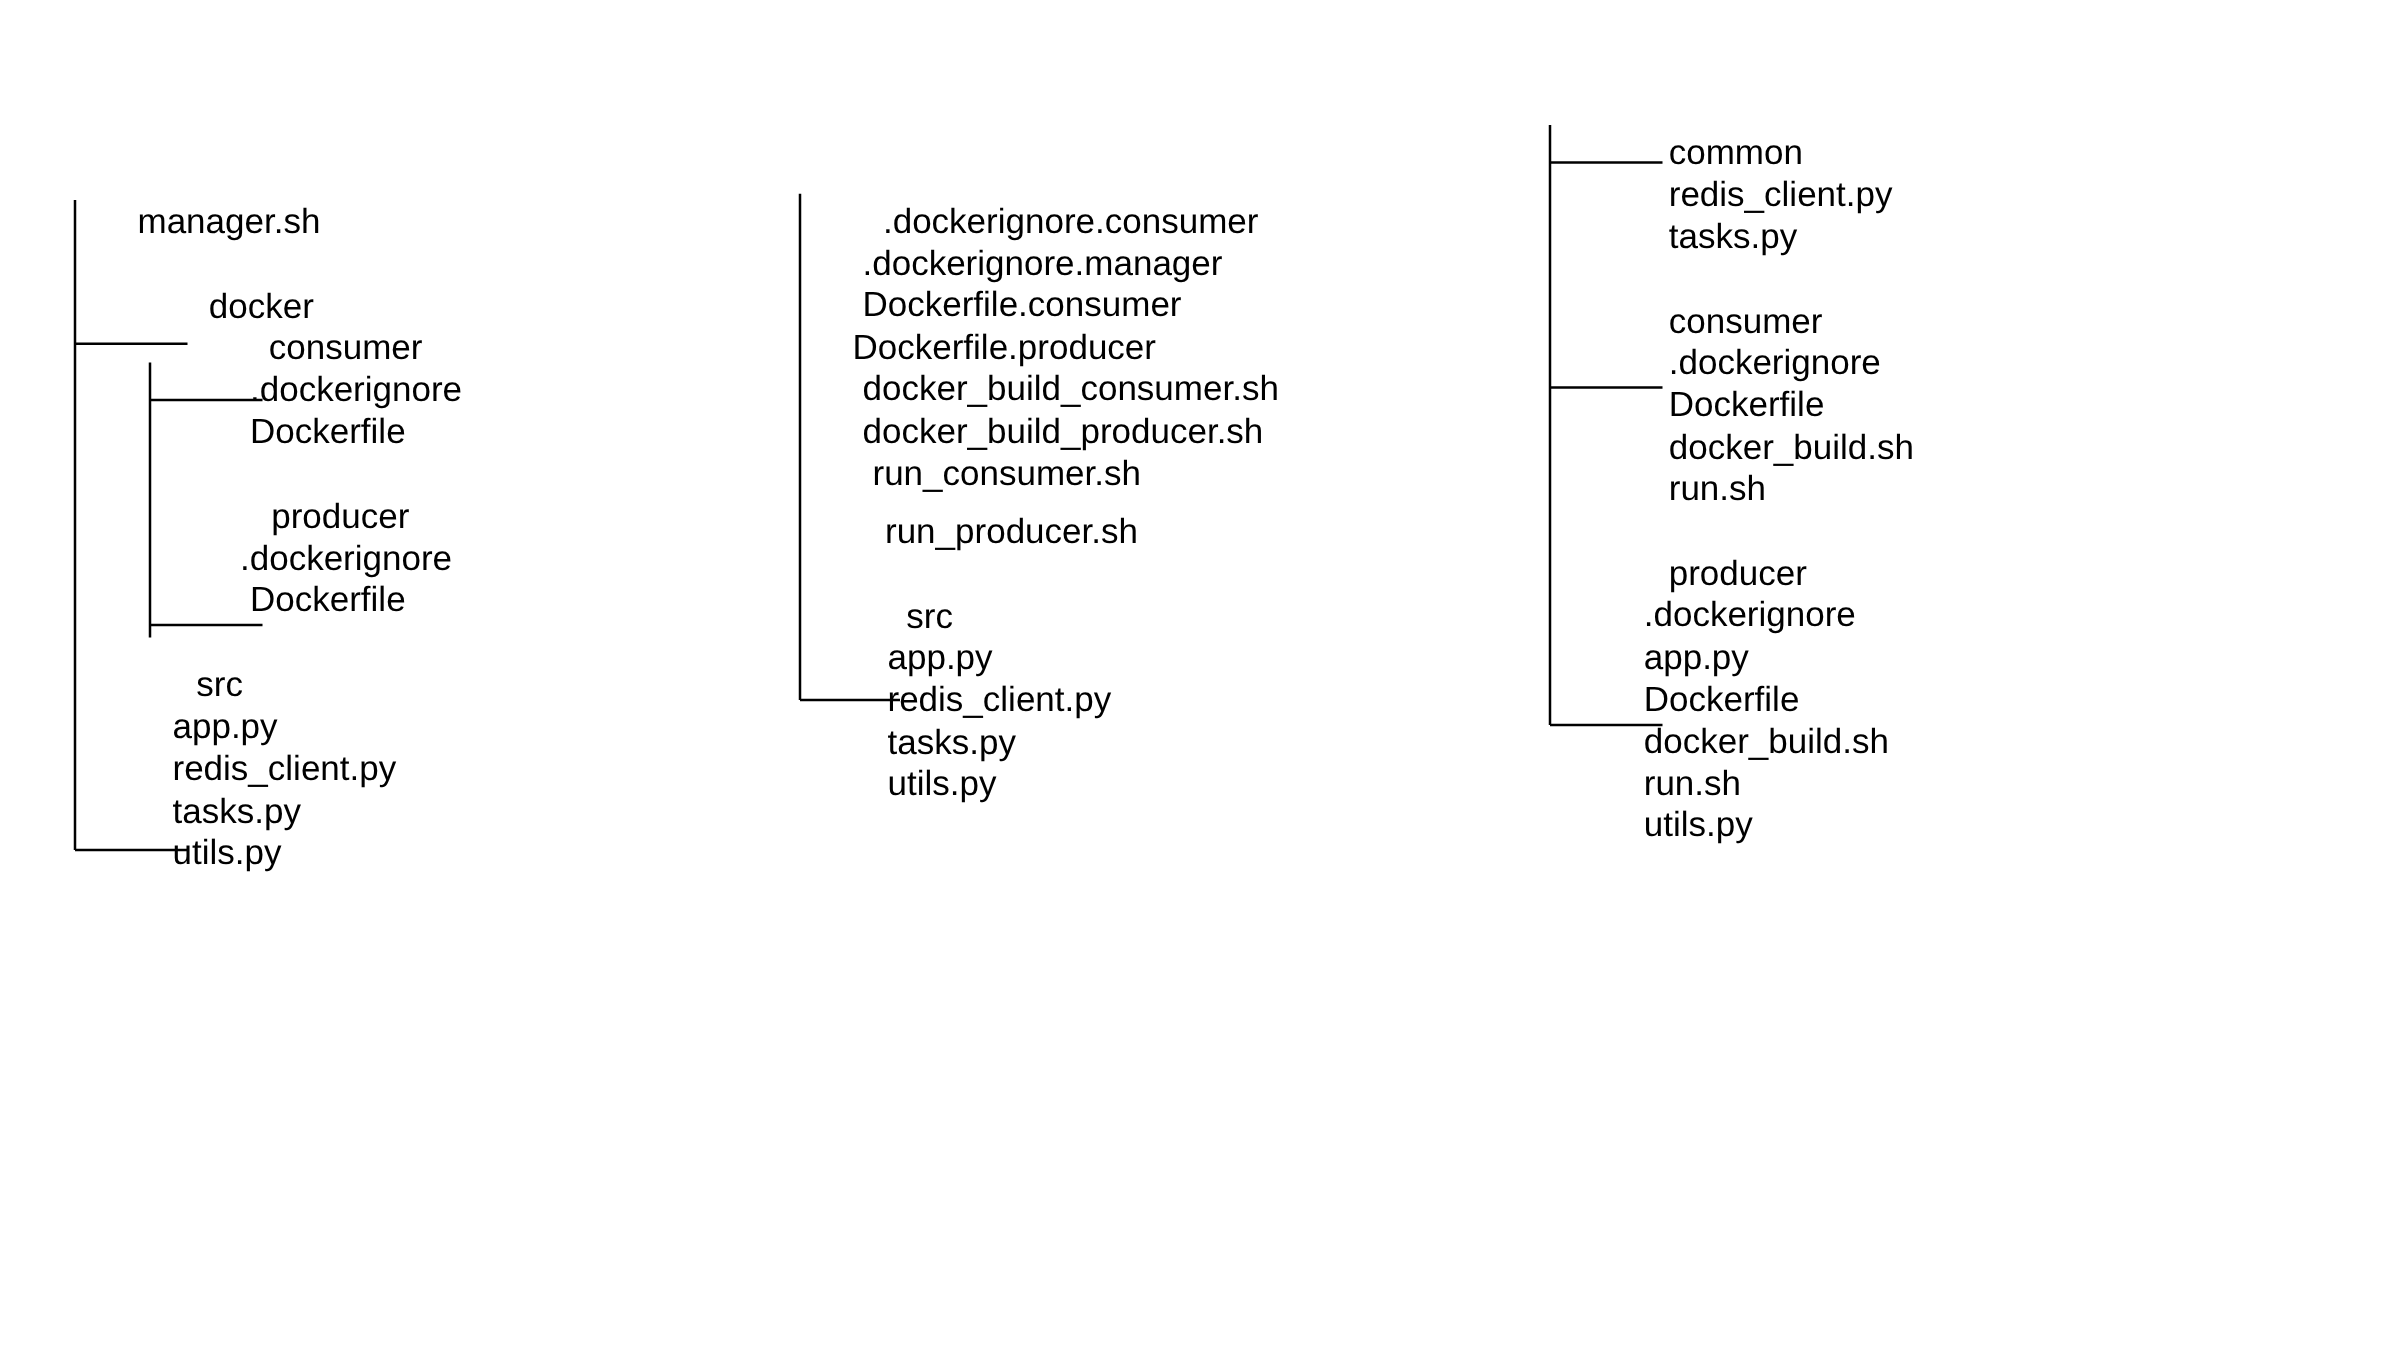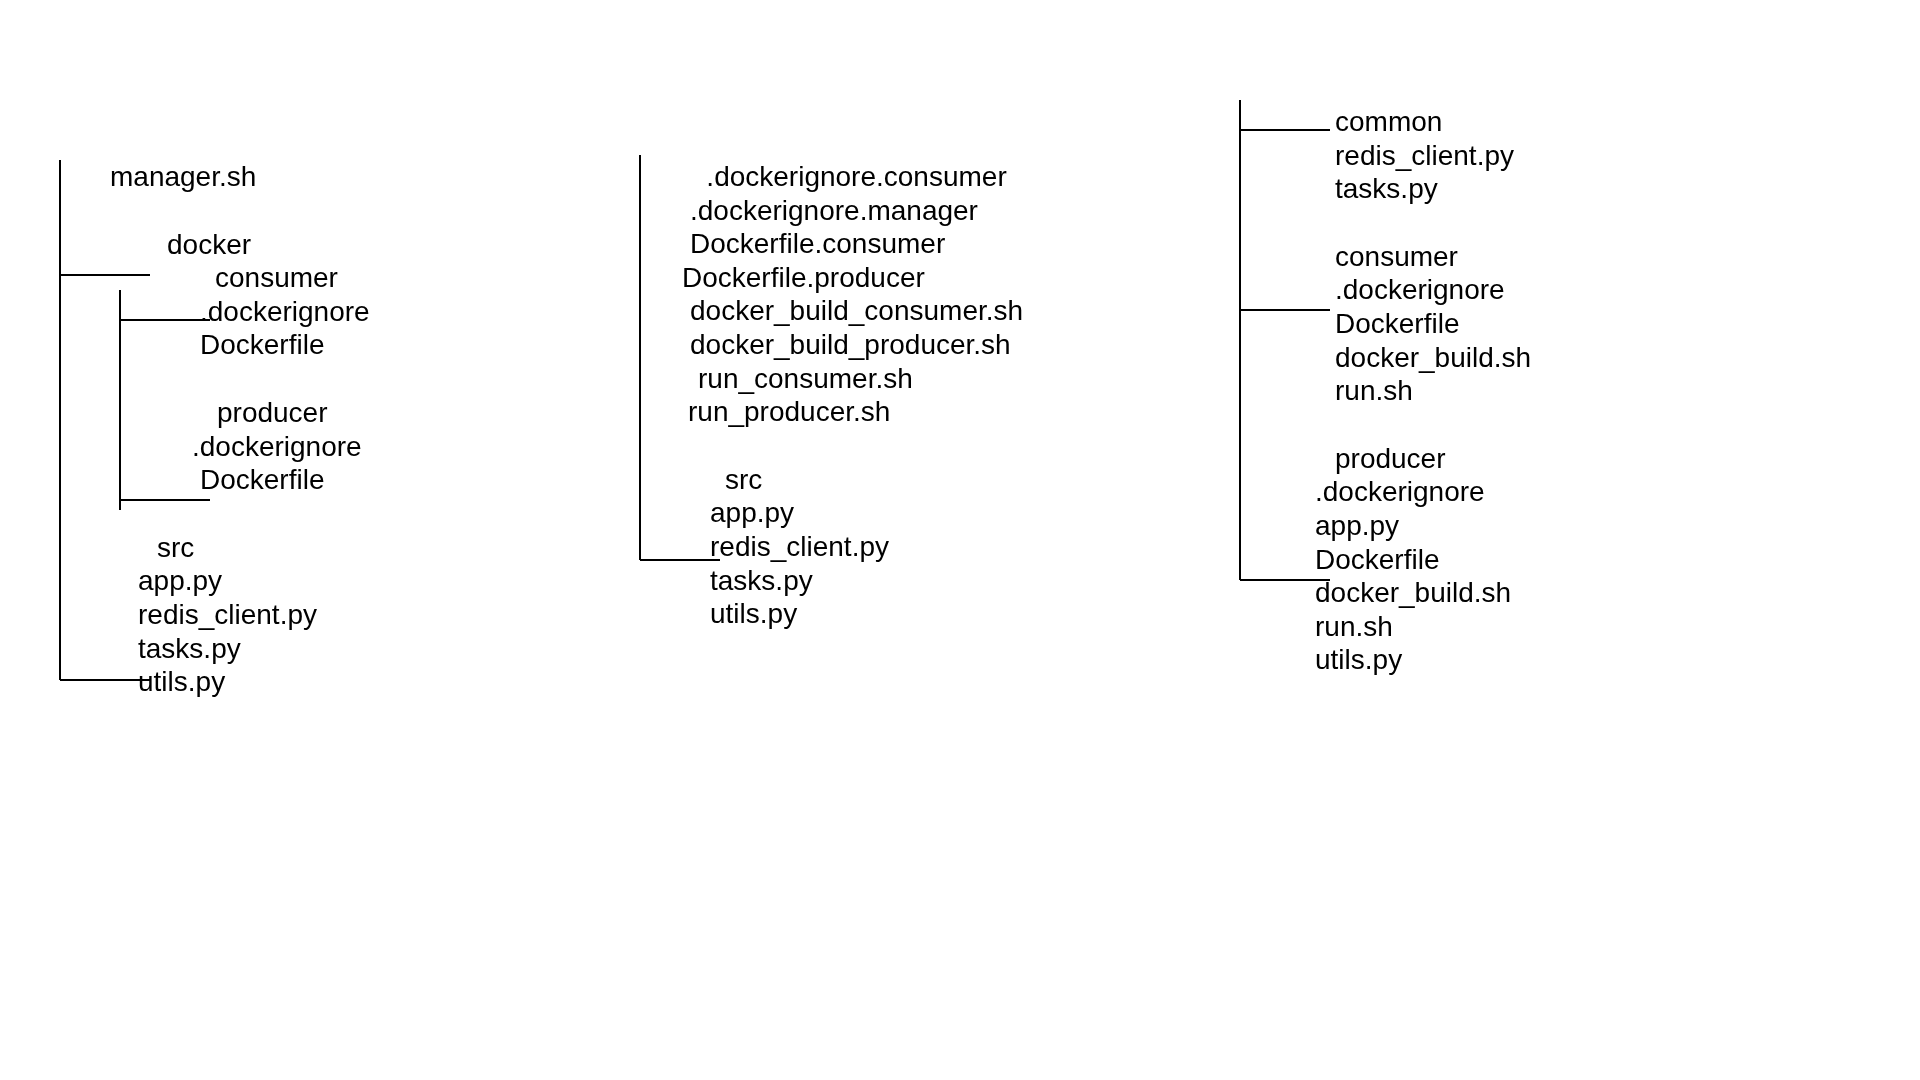--- a/index.html
+++ b/index.html
@@ -81,21 +81,21 @@
 </div>
 
 <div class="tree" style="left:640px; top:160px;">
   <div class="line" style="padding-left:50px;text-align:center;">.dockerignore.consumer</div>
   <div class="line" style="padding-left:50px;">.dockerignore.manager</div>
   <div class="line" style="padding-left:50px;">Dockerfile.consumer</div>
   <div class="line" style="padding-left:42px;">Dockerfile.producer</div>
   <div class="line" style="padding-left:50px;">docker_build_consumer.sh</div>
   <div class="line" style="padding-left:50px;">docker_build_producer.sh</div>
   <div class="line" style="padding-left:58px;">run_consumer.sh</div>
-  <div class="line" style="padding-left:48px;">run_producer.sh</div>
+  <div class="line" style="padding-left:68px;margin-top:13px;">run_producer.sh</div>
   <div class="line" style="height:34px;"></div>
   <div class="line" style="padding-left:85px;">src</div>
   <div class="line" style="padding-left:70px;">app.py</div>
   <div class="line" style="padding-left:70px;">redis_client.py</div>
   <div class="line" style="padding-left:70px;">tasks.py</div>
   <div class="line" style="padding-left:70px;">utils.py</div>
 </div>
 
 <div class="tree" style="left:1240px; top:105px;">
   <div class="line" style="padding-left:95px;">common</div>

